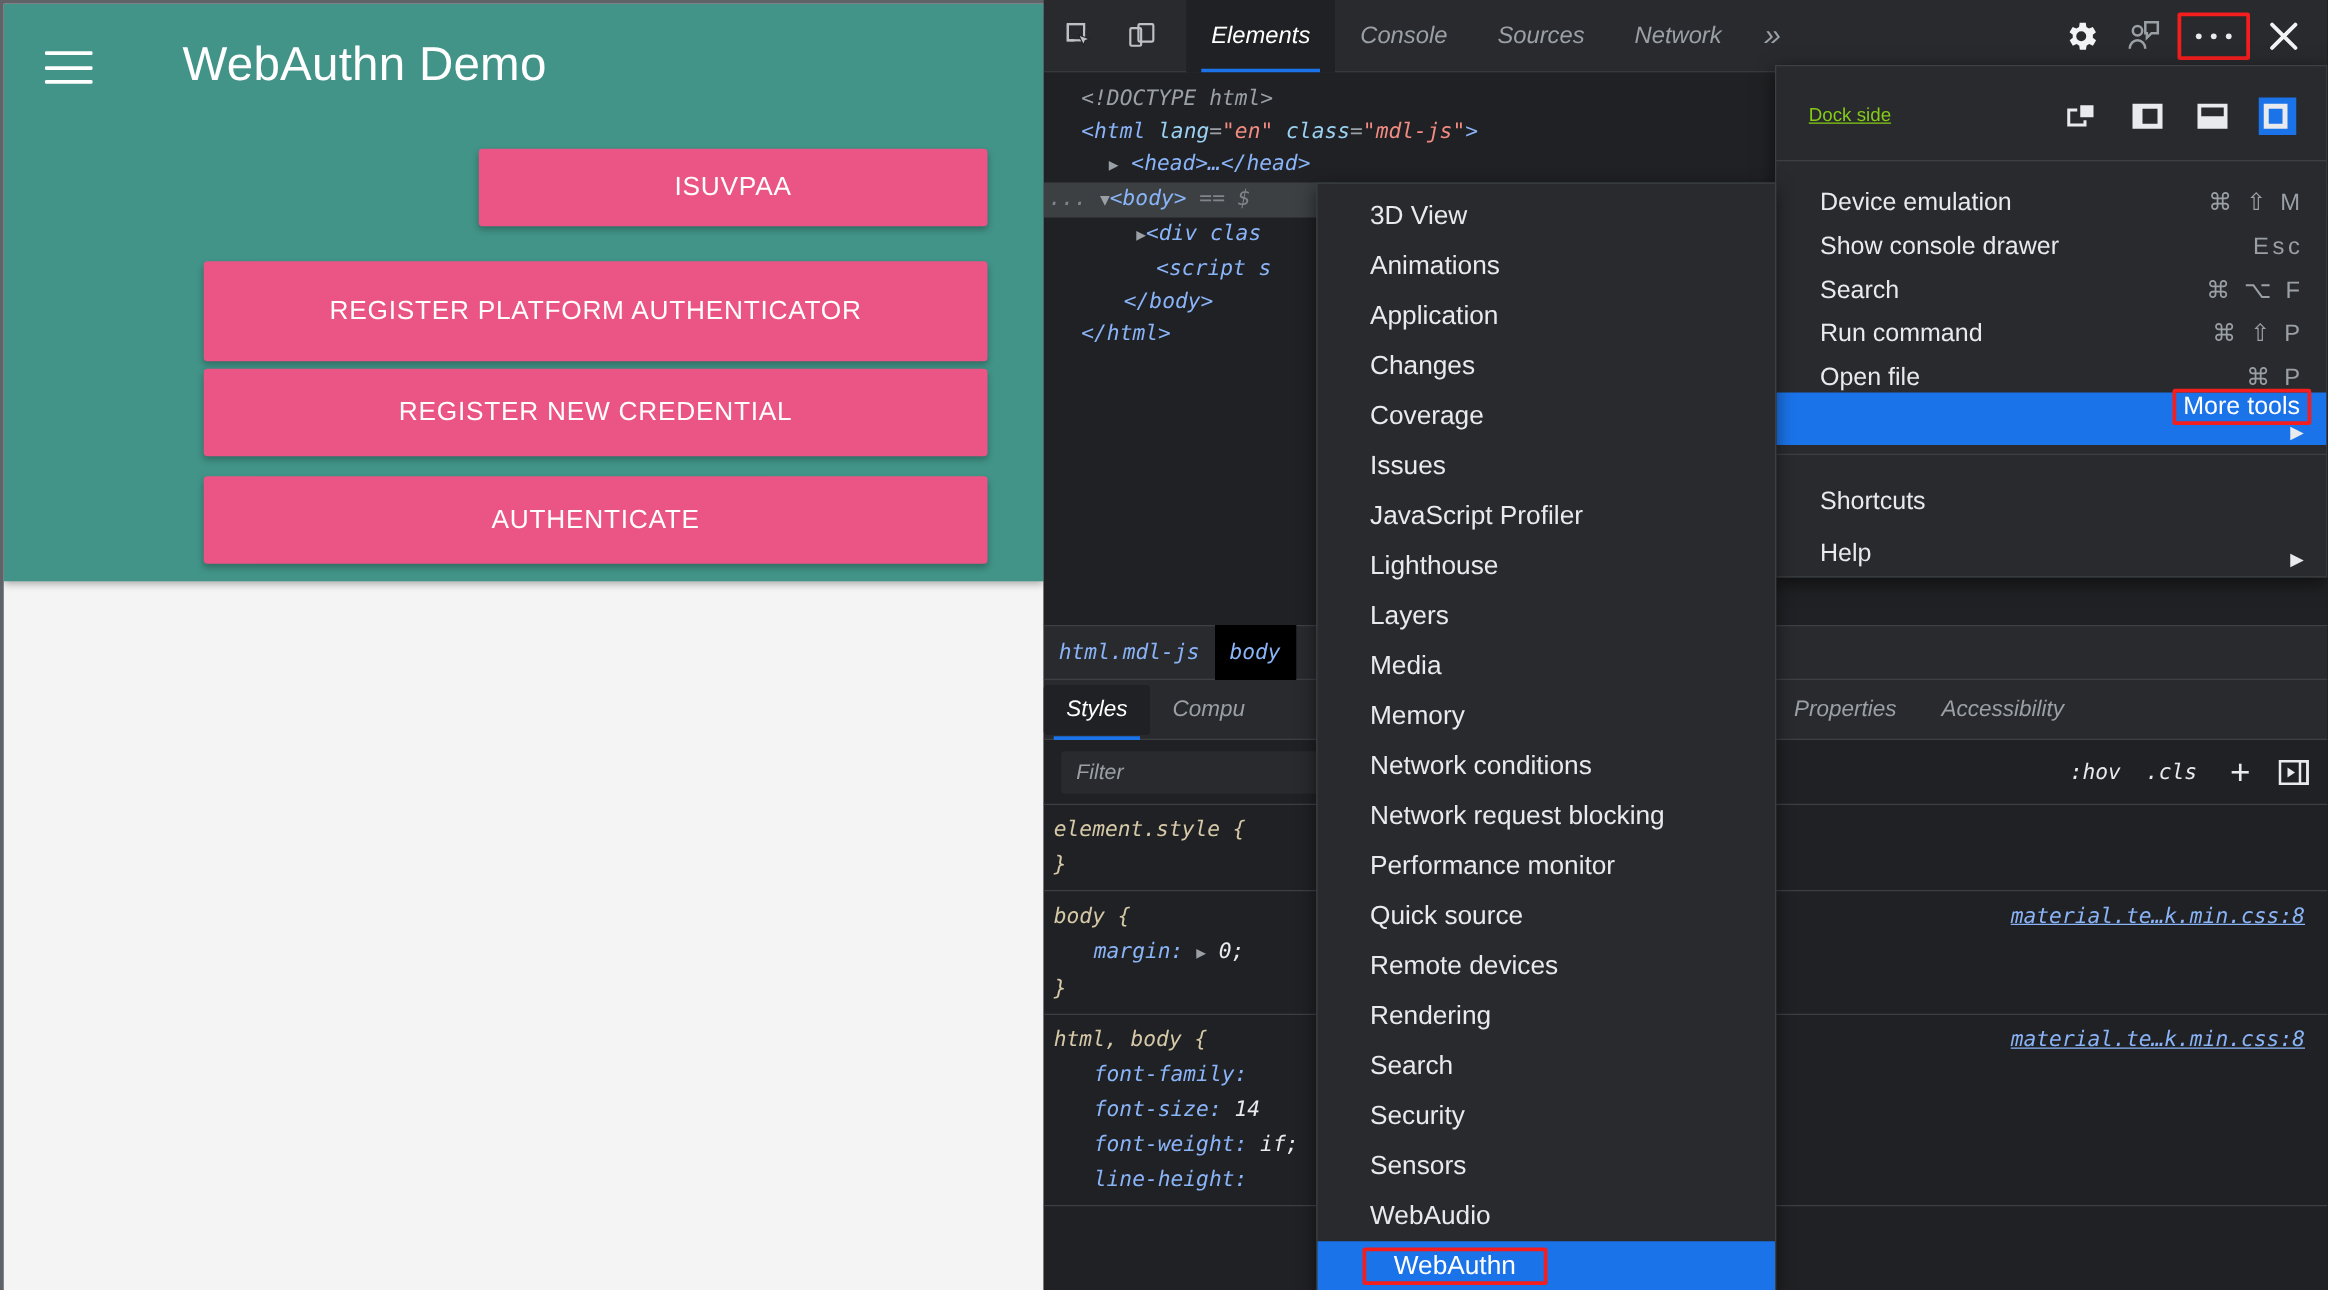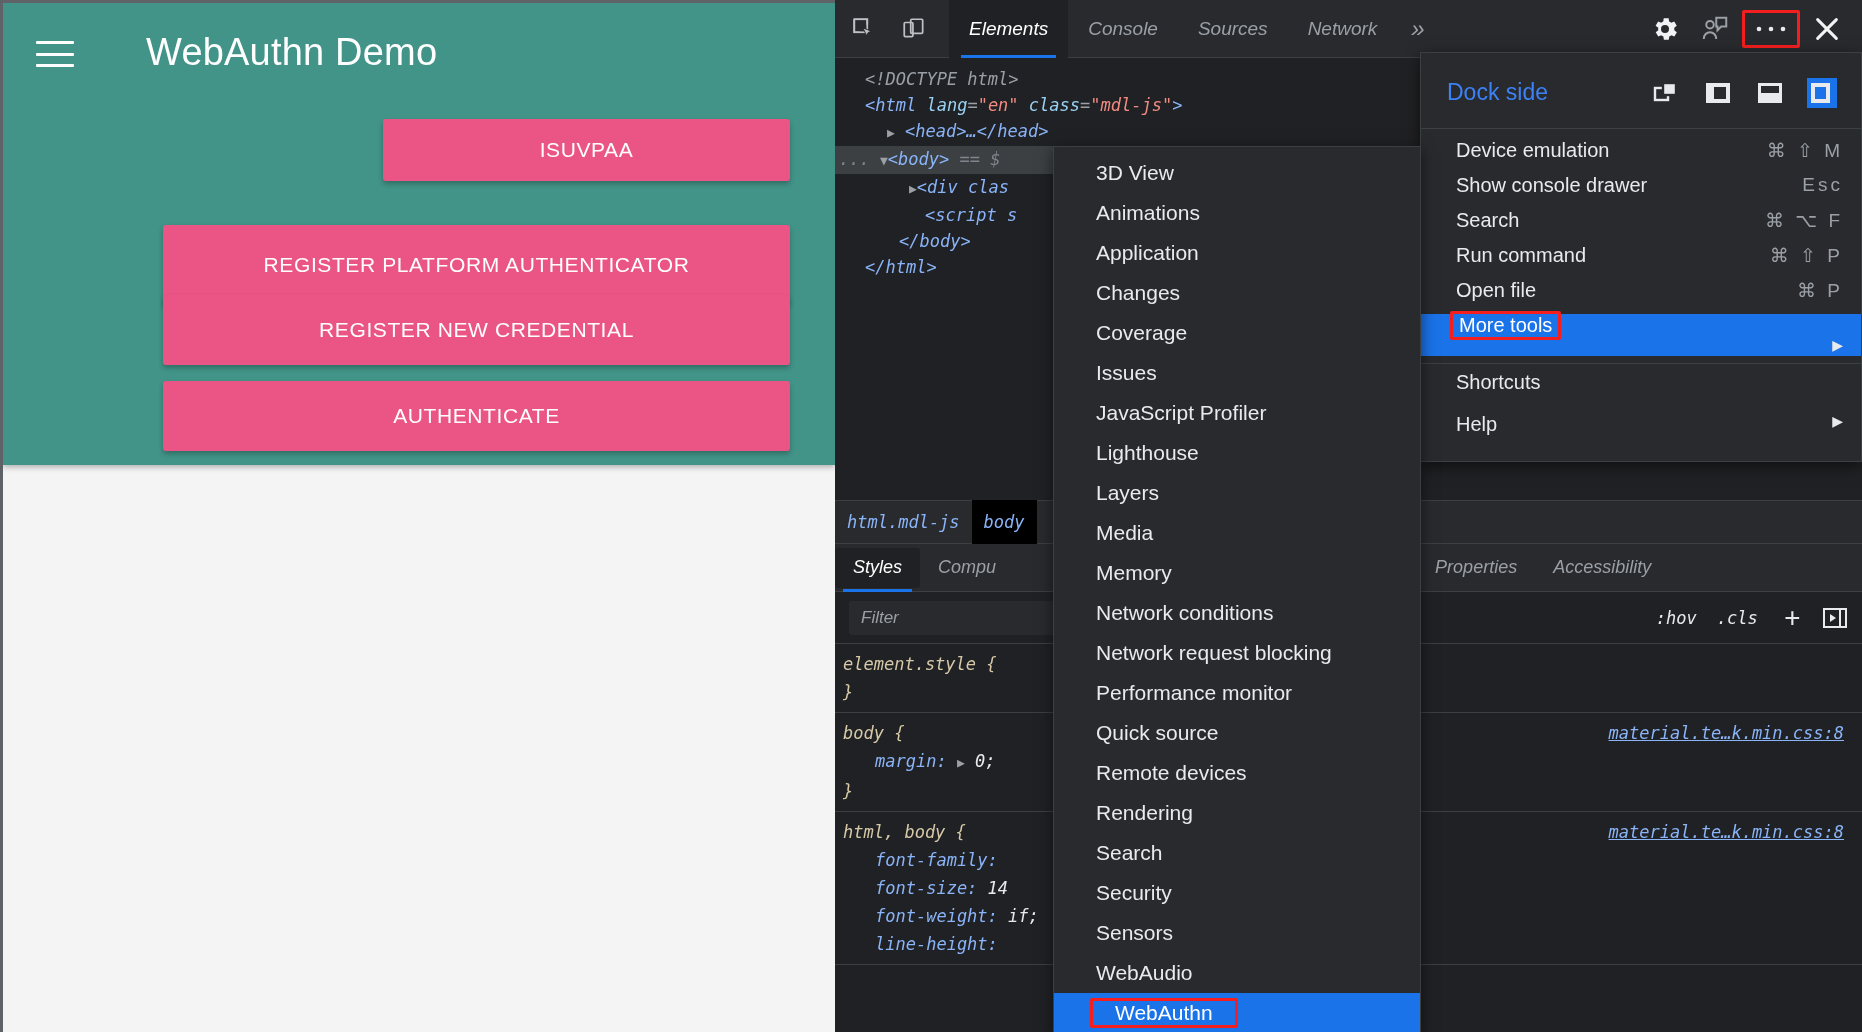--- a/index.html
+++ b/index.html
@@ -45,21 +45,21 @@
     border-radius: 3px;
     font-family: "Liberation Sans", sans-serif;
     font-size: 21px;
     letter-spacing: .6px;
     text-align: center;
     box-shadow: 0 3px 5px rgba(0,0,0,.26);
     cursor: pointer;
     display: flex; align-items: center; justify-content: center;
   }
   #btn-isuvpaa          { left: 380px; top: 116px; width: 407px; height: 62px; }
-  #btn-reg-platform     { left: 160px; top: 206px; width: 627px; height: 80px; margin-top: 16px; }
+  #btn-reg-platform     { left: 160px; top: 206px; width: 627px; height: 80px; }
   #btn-reg-credential   { left: 160px; top: 292px; width: 627px; height: 70px; }
   #btn-authenticate     { left: 160px; top: 378px; width: 627px; height: 70px; }
 
   
   #devtools {
     position: absolute; left: 835px; top: 0; width: 1027px; height: 1032px;
     background: #202124;
     color: #e8eaed;
     font-size: 15px;
     font-style: italic;
@@ -183,28 +183,28 @@
     background: #292a2d;
     border: 1px solid #3c4043;
     box-shadow: 0 4px 14px rgba(0,0,0,.55);
     z-index: 40;
     padding: 4px 0 6px 0;
   }
   #dock-row {
     display:flex; align-items:center; height: 72px; padding: 0 18px 0 26px;
     border-bottom: 1px solid #3c4043;
   }
-  #dock-label { font-size: 23px; color:#3b82f6; }
+  #dock-label { font-size: 15px; color:#84cc16;text-decoration:underline; }
   #dock-icons { margin-left: auto; display:flex; align-items:center; gap: 22px; padding-right: 6px; }
   .dock-ic { width: 30px; height: 30px; cursor:pointer; display:flex; align-items:center; justify-content:center;}
   .dock-ic.sel { background:#1a73e8; }
 
   .mi {
     position: relative;
-    height: 35px; display:flex; align-items:flex-start;
+    height: 35px; display:flex; align-items:flex-end;
     padding: 0 18px 0 35px;
     font-size: 20px; color:#e8eaed; cursor: pointer;
     white-space: nowrap;
   }
   .mi .sc { margin-left:auto; color:#9aa0a6; font-size: 19px; letter-spacing: 3px; }
   .mi.hl { background:#1a73e8; color:#fff; }
   .mi .arrow { margin-left:auto; font-size: 14px; color:#e8eaed; }
   .menu-sep { height:1px; background:#3c4043; margin: 7px 0; }
   .mi-label-box { display:inline-block; }
   .mi-label-box.redbox { padding: 0 6px; margin: -3px -6px; }

